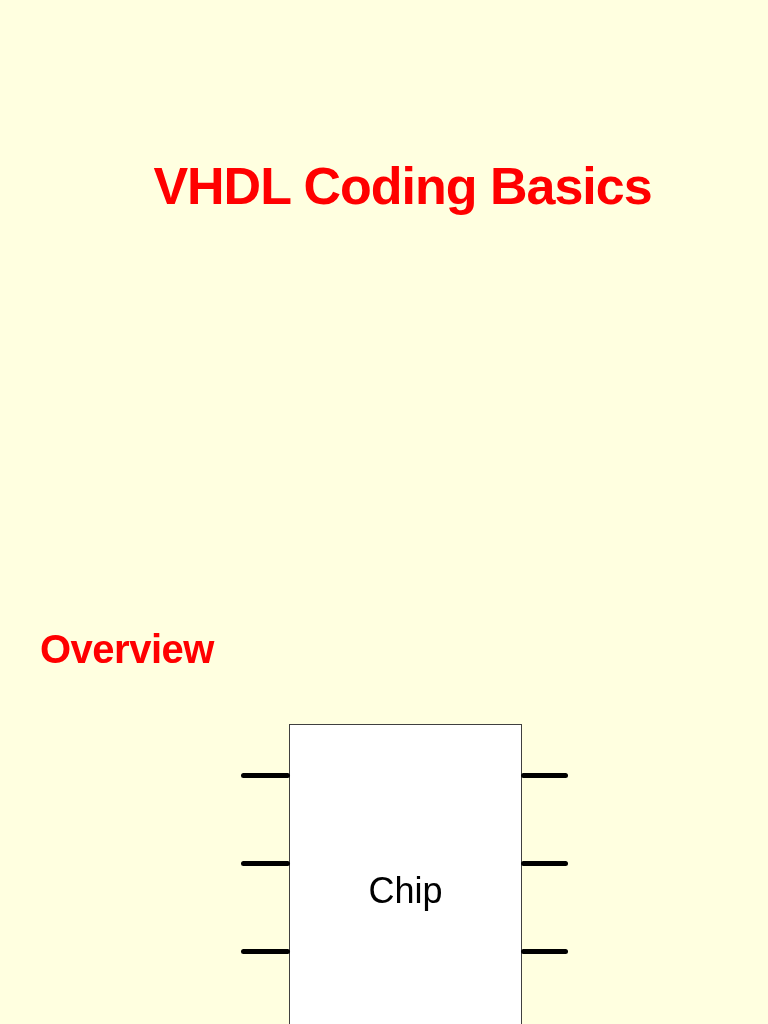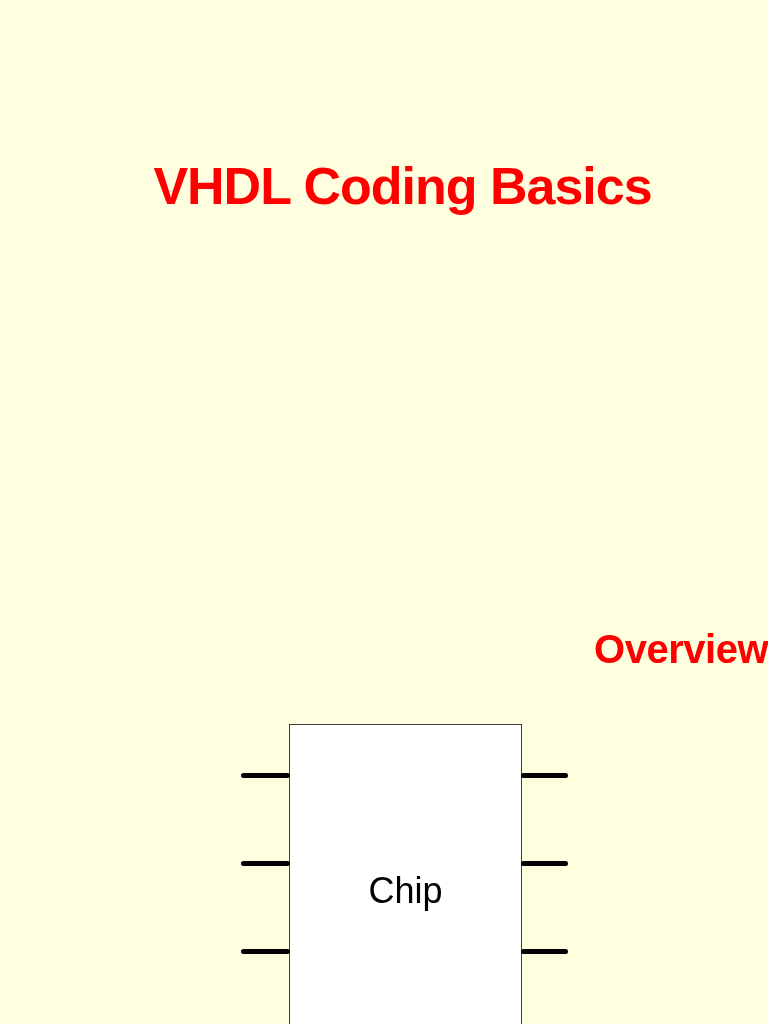--- a/index.html
+++ b/index.html
@@ -33,21 +33,21 @@
     letter-spacing: -1px;
     line-height: 1.15;
     padding-left: 37px;
   }
 
   .overview-heading {
     position: absolute;
     top: 627px;
     left: 40px;
     right: 0;
-    text-align: right;
+    text-align: left;
     color: var(--accent);
     font-size: 40px;
     font-weight: bold;
     letter-spacing: -0.5px;
     line-height: 1.1;
   }
 
   .chip-box {
     position: absolute;
     left: 289px;

